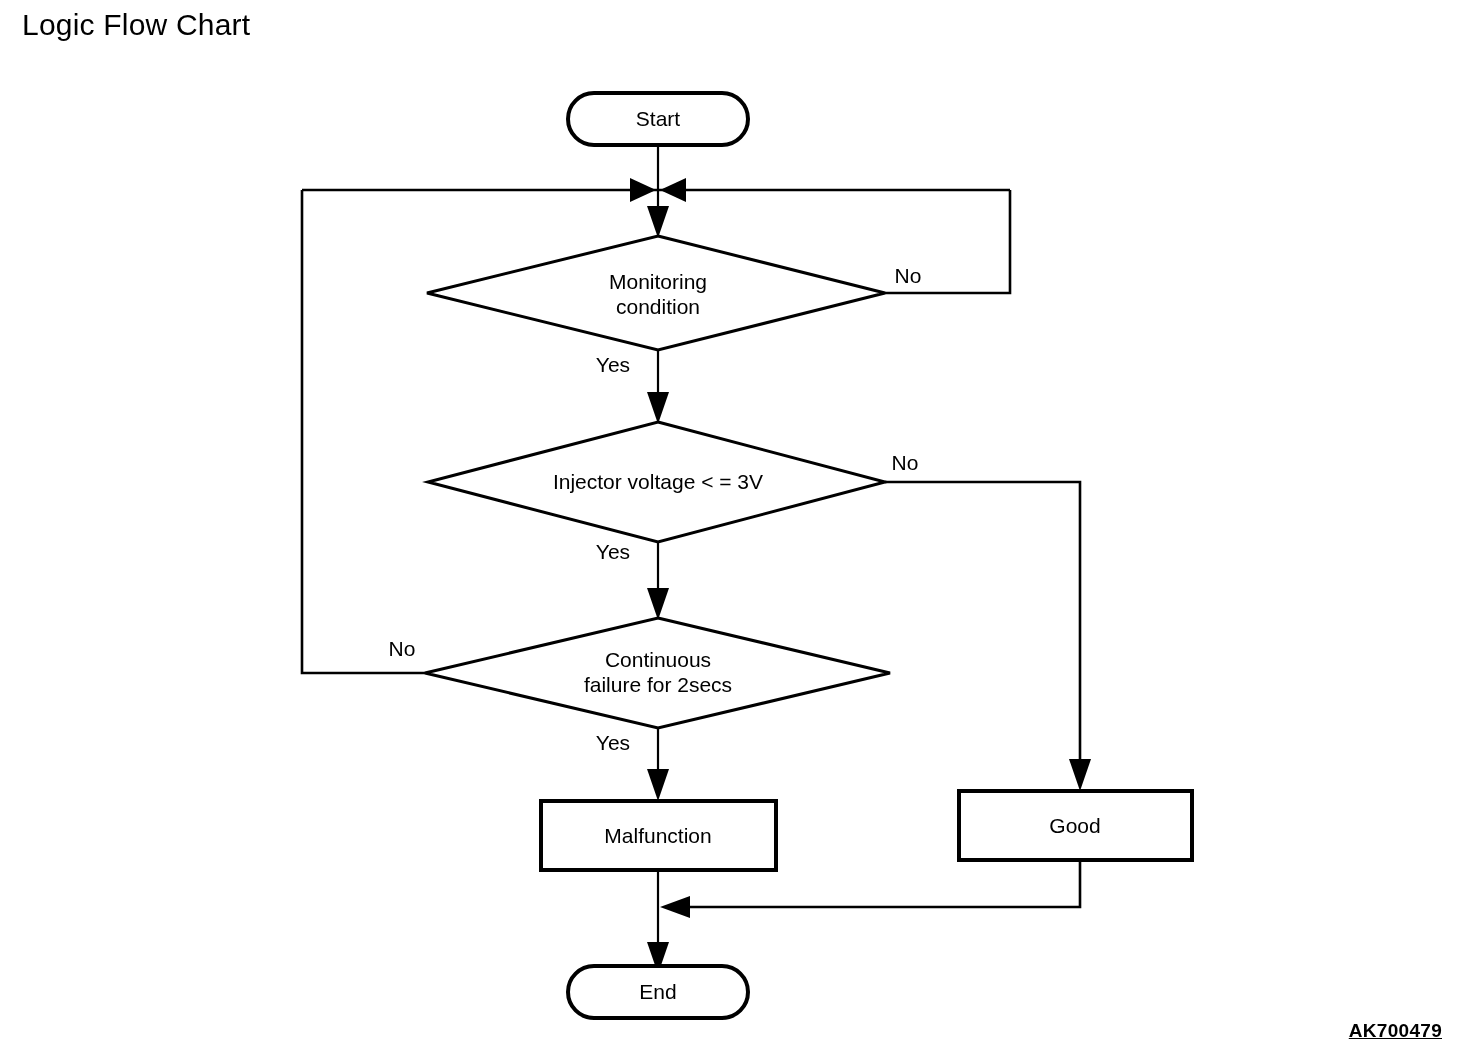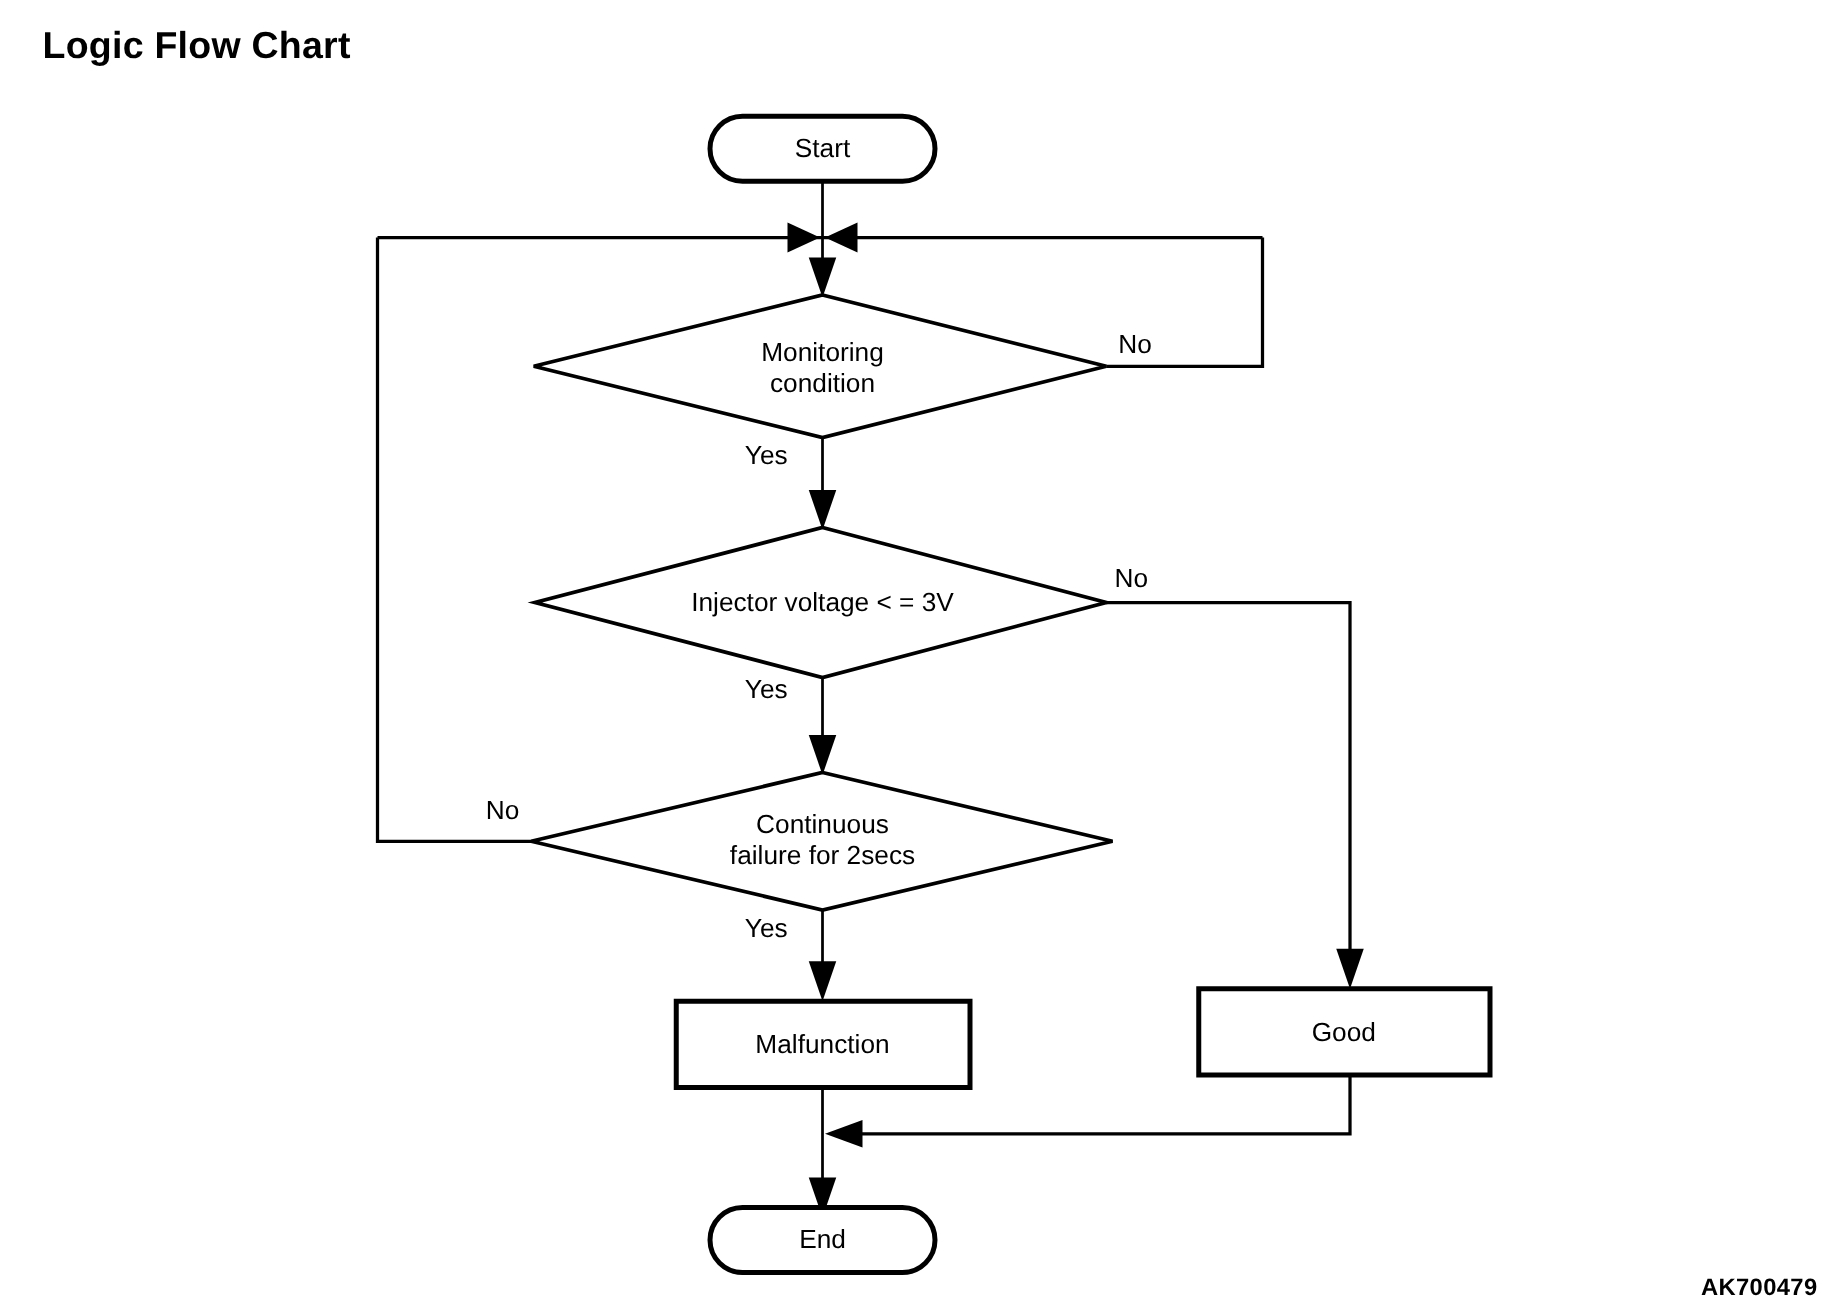--- a/index.html
+++ b/index.html
@@ -11,37 +11,37 @@
   body {
     width: 1472px;
     height: 1052px;
     position: relative;
     font-family: "Liberation Sans", sans-serif;
     color: #000000;
     overflow: hidden;
   }
   #page-title {
     position: absolute;
-    left: 34px;
+    left: 22px;
     top: 8px;
     font-size: 30px;
-    font-weight: bold;
+    font-weight: normal;
     letter-spacing: 0.2px;
     line-height: 1.1;
     white-space: nowrap;
-    margin-top: 12px;
   }
   #figure-code {
     position: absolute;
-    right: 18px;
+    right: 30px;
     bottom: 10px;
     font-size: 19px;
     font-weight: bold;
     letter-spacing: 0.3px;
     white-space: nowrap;
+    text-decoration: underline;
   }
   #flow-svg {
     position: absolute;
     left: 0;
     top: 0;
     width: 1472px;
     height: 1052px;
     display: block;
   }
   .node-shape {

